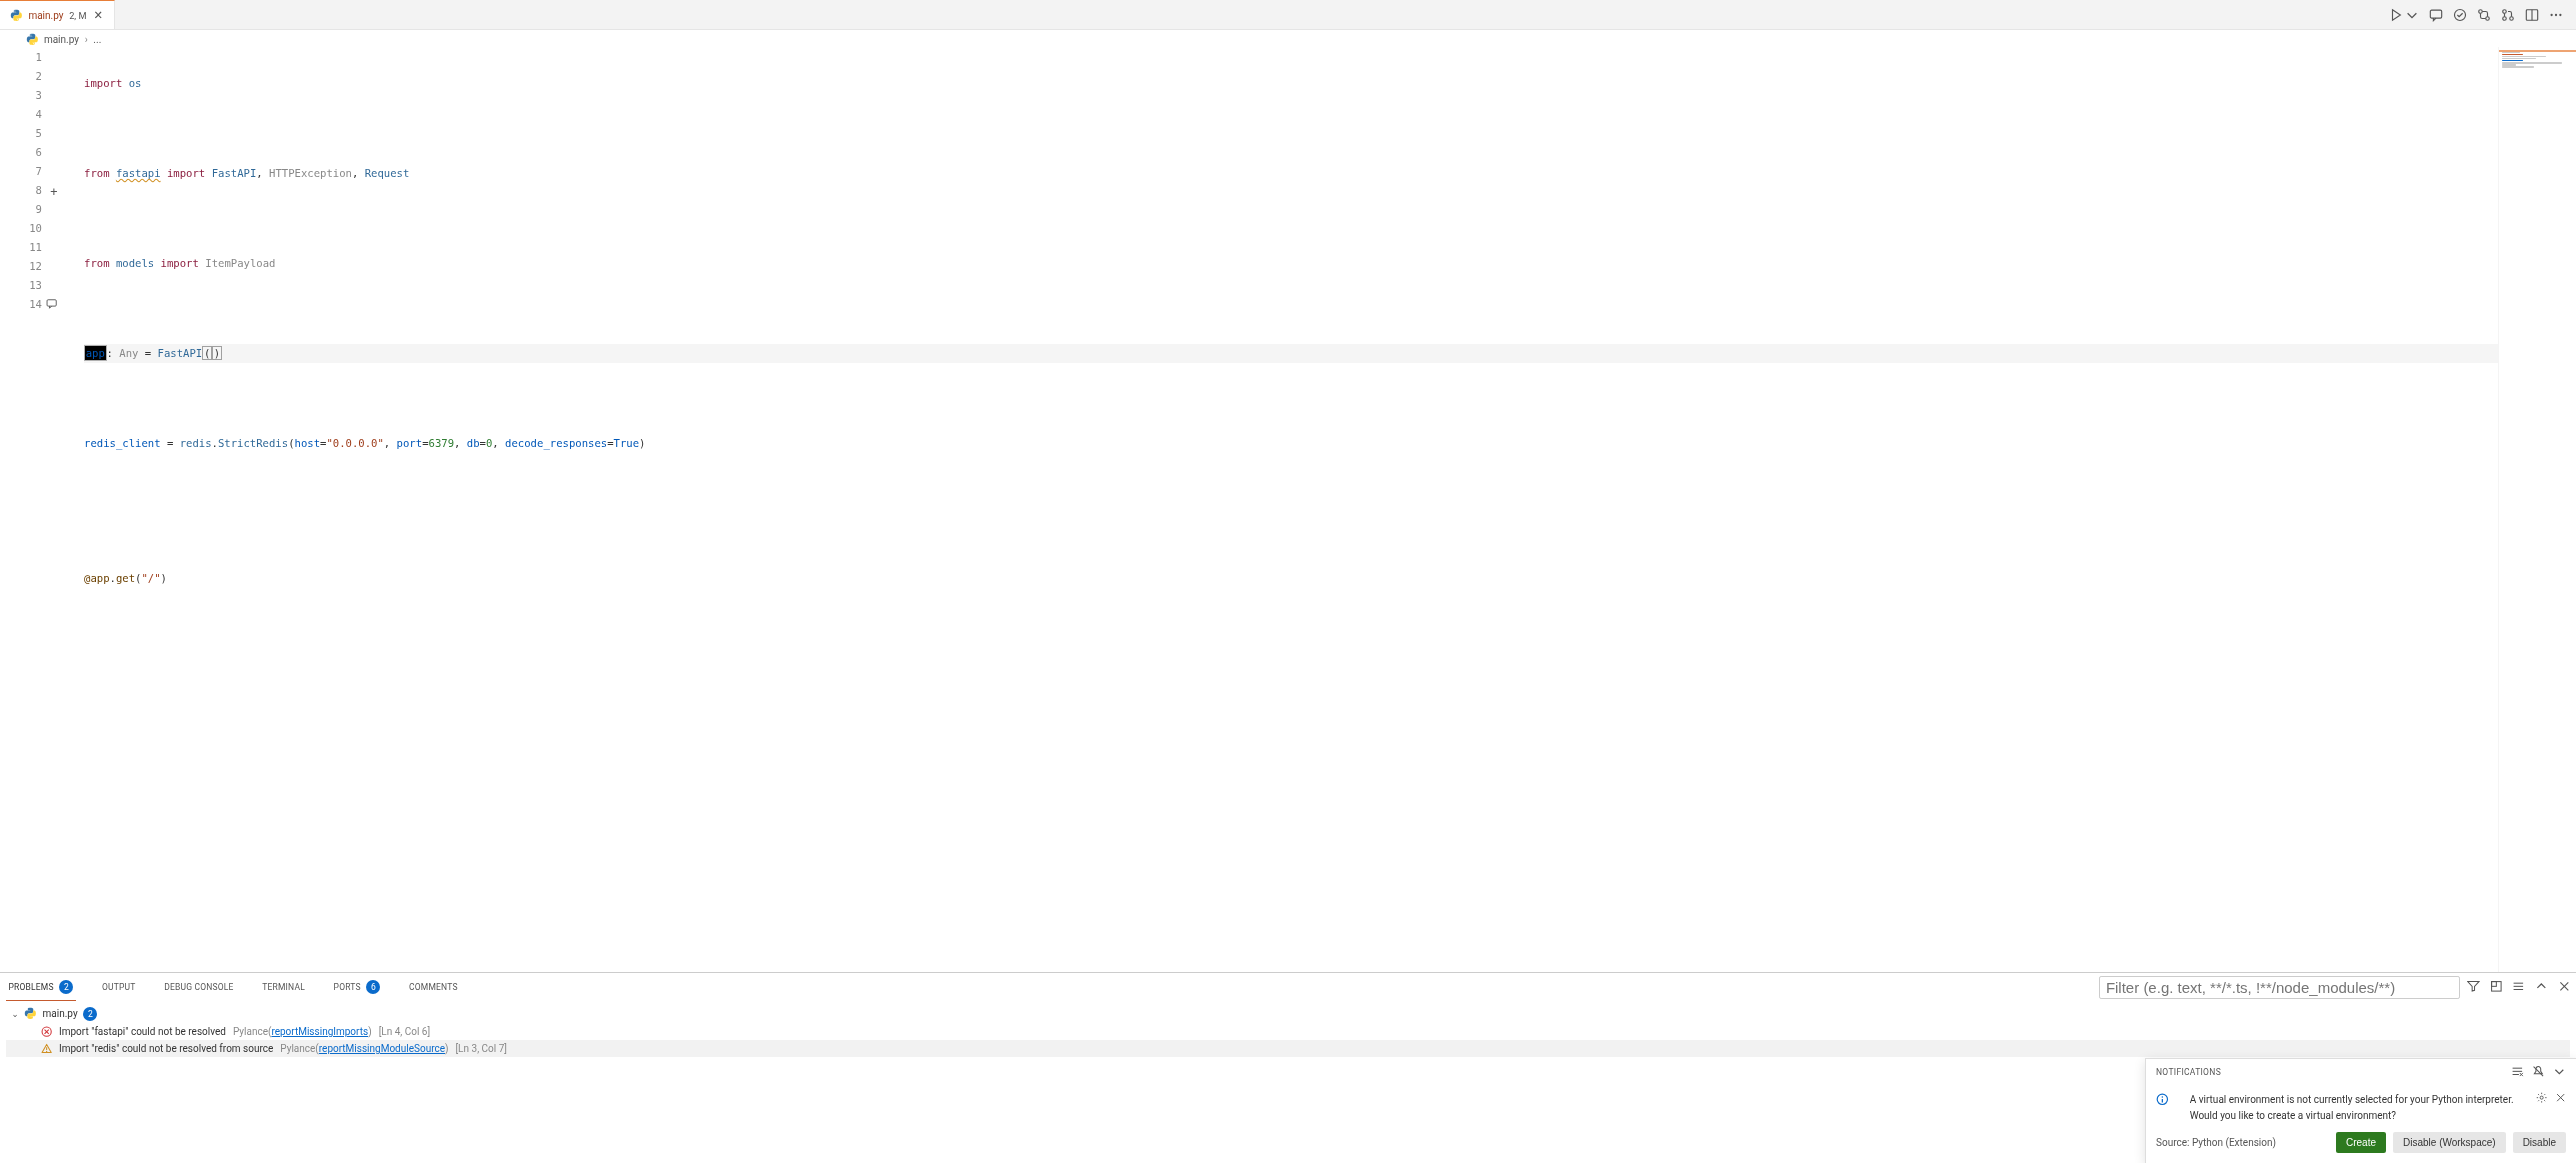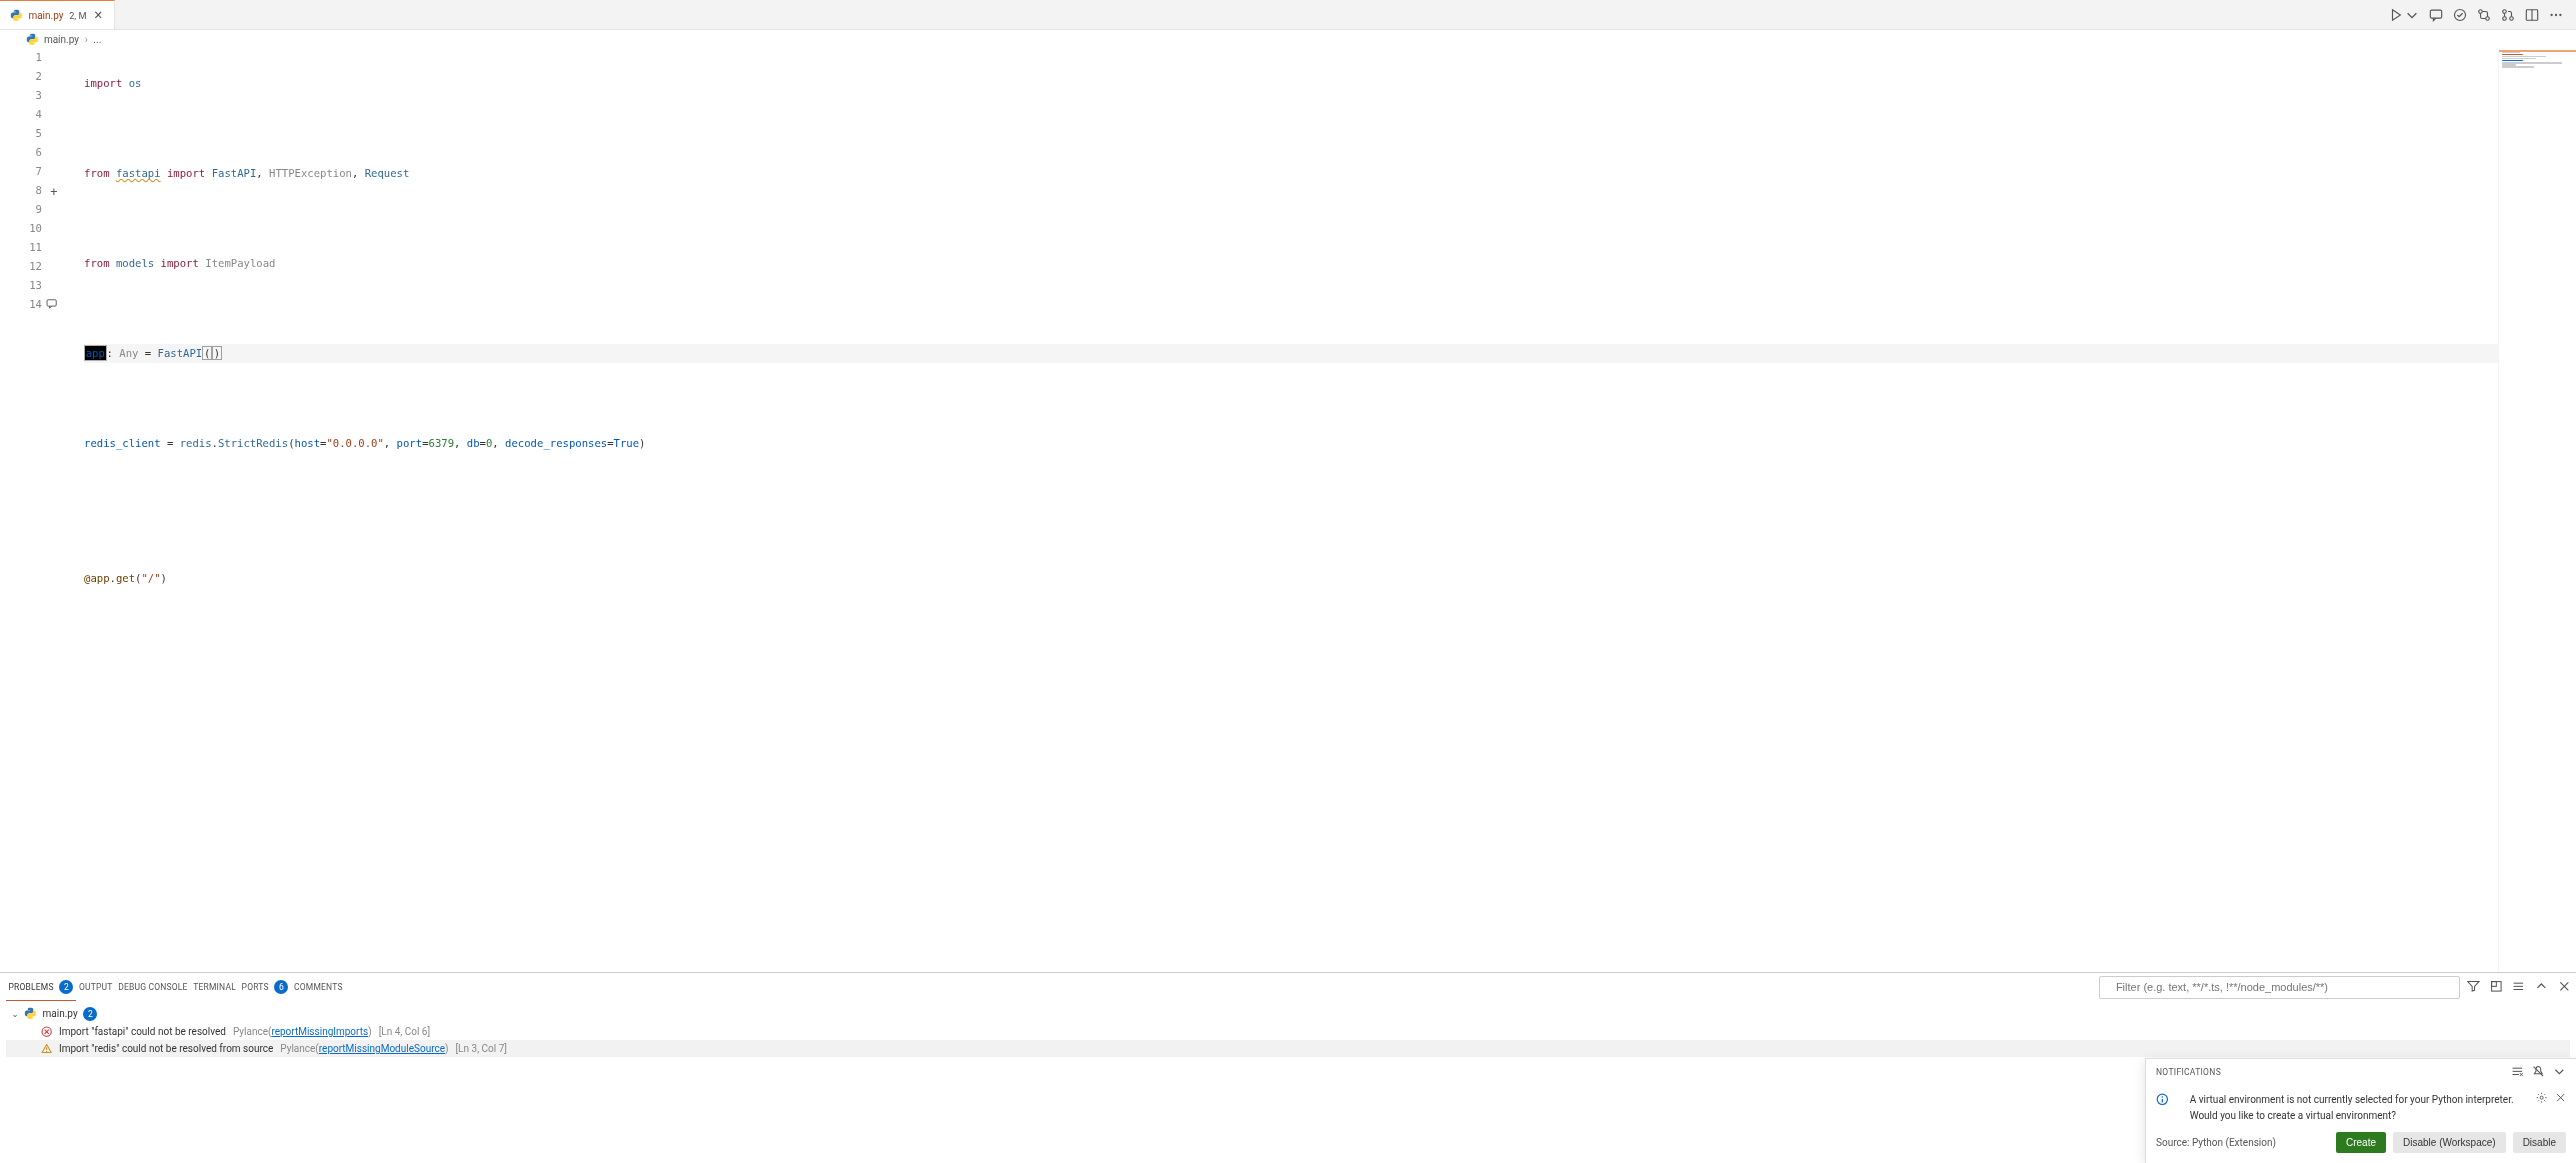--- a/index.html
+++ b/index.html
@@ -141,21 +141,21 @@
     display: flex;
     flex-direction: column;
     background: #fff;
     position: relative;
   }
   .panel-tabs {
     display: flex;
     align-items: center;
     height: 28px;
     padding: 0 5.7px;
-    gap: 0;
+    gap: 23px;
     font-size: 8.5px;
   }
   .panel-tab {
     display: flex;
     align-items: center;
     gap: 5.7px;
     padding: 0 2.8px;
     color: #555;
     height: 100%;
     letter-spacing: 0.2px;
@@ -180,22 +180,22 @@
     margin-left: auto;
     display: flex;
     align-items: center;
     gap: 7px;
   }
   .panel-filter {
     width: 361px;
     height: 23px;
     border: 0.7px solid #ccc;
     border-radius: 2.1px;
-    padding: 0 16px;
-    font-size: 11px;
+    padding: 0 6px;
+    font-size: 15px;
     color: #333;
   }
   .panel-actions { display:flex; gap:10px; color:#555; align-items:center; }
   .panel-actions svg { width:12.7px; height:12.7px; }
   .panel-body {
     flex: 1;
     padding: 2.8px 5.7px;
     overflow: auto;
   }
   .problem-file {

